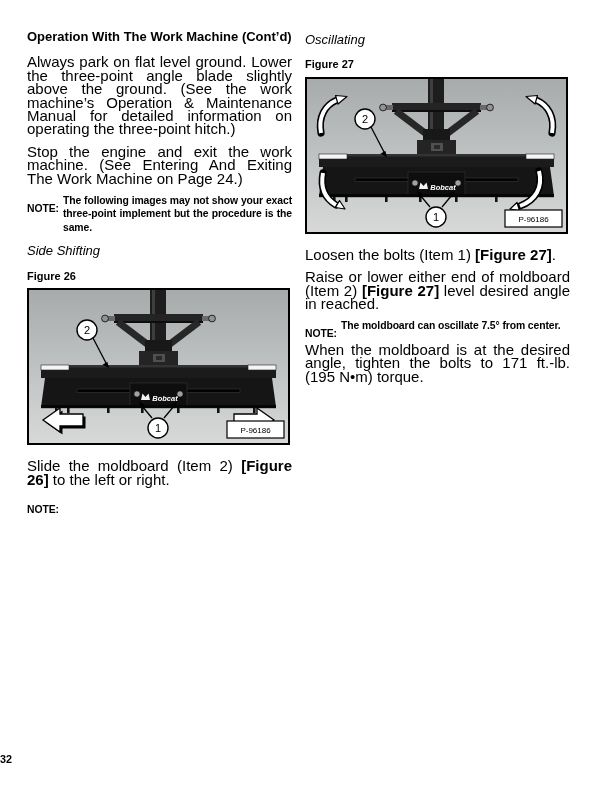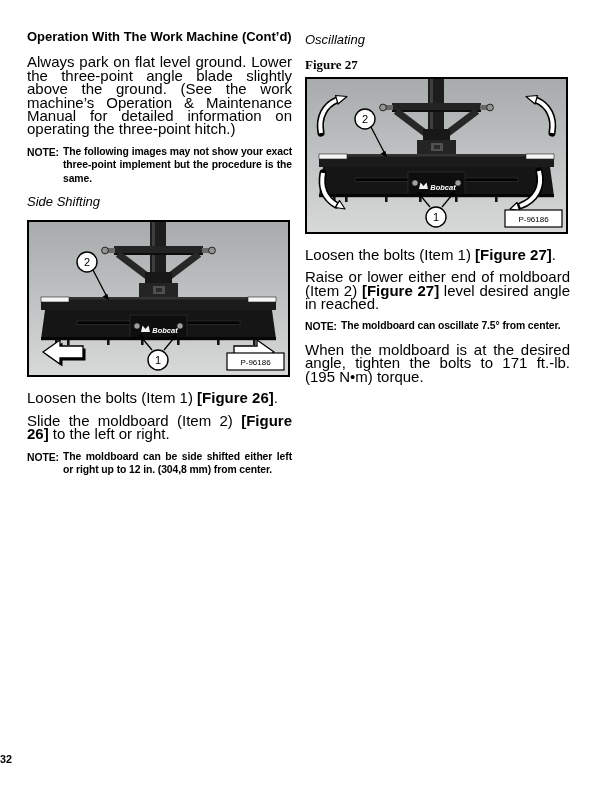--- a/index.html
+++ b/index.html
@@ -12,50 +12,52 @@
   .col.left  { left:27px; }
   .col.right { left:305px; }
 
   h1 { font-size:10.8px; line-height:13.4px; font-weight:bold; margin:0 0 12px 0; }
   h2 { font-size:13px; line-height:13.4px; font-weight:bold; margin:0 0 12px 0; }
   p  { font-size:15px; line-height:13.4px; text-align:justify; margin:0 0 9px 0; }
   .note {
     position:relative; padding-left:36px; font-size:10.4px; line-height:13.4px;
     font-weight:bold; text-align:justify; letter-spacing:-0.1px; margin:0 0 10px 0;
   }
-  .note-label { position:absolute; left:0; top:1px; }
+  .note-label { position:absolute; left:0; top:8px; }
   .topic-italic { font-style:italic; font-size:13px; line-height:13.4px; margin:3px 0 12px 0; }
-  .fig-label { font-weight:bold; font-size:13px; line-height:13.4px; margin:0 0 5px 0;font-family:Liberation Serif, serif; }
+  .fig-label { font-weight:bold; font-size:11px; line-height:13.4px; margin:0 0 5px 0; }
   .figure-box {
     width:263px; height:157px; border:2px solid #000; box-sizing:border-box;
     margin:0 0 14px 0; background:#c9cccc;
   }
   .figure-box svg { display:block; }
   .figure-box text { font-family:"Liberation Sans", sans-serif; }
   .footer {
     position:absolute; top:753px; left:0; right:42px;
     display:flex; justify-content:flex-start; gap:15px;
     font-size:10.8px; font-weight:bold;
   }
 </style>
 </head>
 <body>
 
 <div class="page">
 
   <div class="col left">
     <h2>Operation With The Work Machine (Cont’d)</h2>
     <p>Always park on flat level ground. Lower the three-point angle blade slightly above the ground. (See the work machine’s Operation &amp; Maintenance Manual for detailed information on operating the three-point hitch.)</p>
+    <p>Stop the engine and exit the work machine. (See Entering And Exiting The Work Machine on Page 24.)</p>
 
     <div class="note">
       <span class="note-label">NOTE:</span>
       <span>The following images may not show your exact three-point implement but the procedure is the same.</span>
     </div>
 
     <div class="topic-italic">Side Shifting</div>
+    <div class="fig-label">Figure 26</div>
 
     <div class="figure-box">
       <svg width="259" height="153" viewBox="0 0 259 153">
         <defs>
           <linearGradient id="figBg" x1="0" y1="0" x2="0" y2="1">
             <stop offset="0" stop-color="#a7abab"></stop>
             <stop offset="1" stop-color="#d7d9d9"></stop>
           </linearGradient>
           <g id="bladeBase">
             <rect x="0" y="0" width="259" height="153" fill="url(#figBg)"></rect>
@@ -129,26 +131,24 @@
           <text x="129" y="142" font-size="11" text-anchor="middle">1</text>
         </g>
 
         <g>
           <rect x="198" y="131" width="57" height="17" fill="#fff" stroke="#000" stroke-width="1.2"></rect>
           <text x="226.5" y="142.5" font-size="8" text-anchor="middle">P-96186</text>
         </g>
       </svg>
     </div>
 
-    <p><span>Loosen the bolts (Item 1) </span><strong>[Figure 26]</strong><span>.</span></p>
     <p><span>Slide the moldboard (Item 2) </span><strong>[Figure 26]</strong><span> to the left or right.</span></p>
 
     <div class="note">
       <span class="note-label">NOTE:</span>
-      <span>The moldboard can be side shifted either left or right up to 12 in. (304,8 mm) from center.</span>
     </div>
 
   </div>
 
   <div class="col right">
     <div class="topic-italic">Oscillating</div>
     <div class="fig-label">Figure 27</div>
 
     <div class="figure-box">
       <svg width="259" height="153" viewBox="0 0 259 153">

